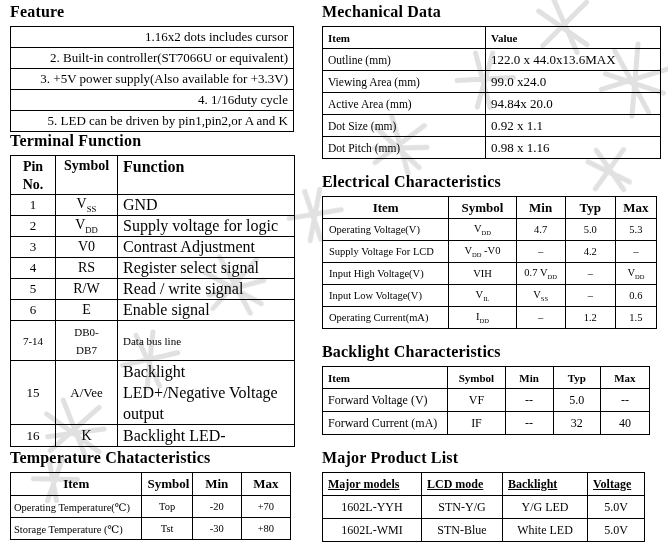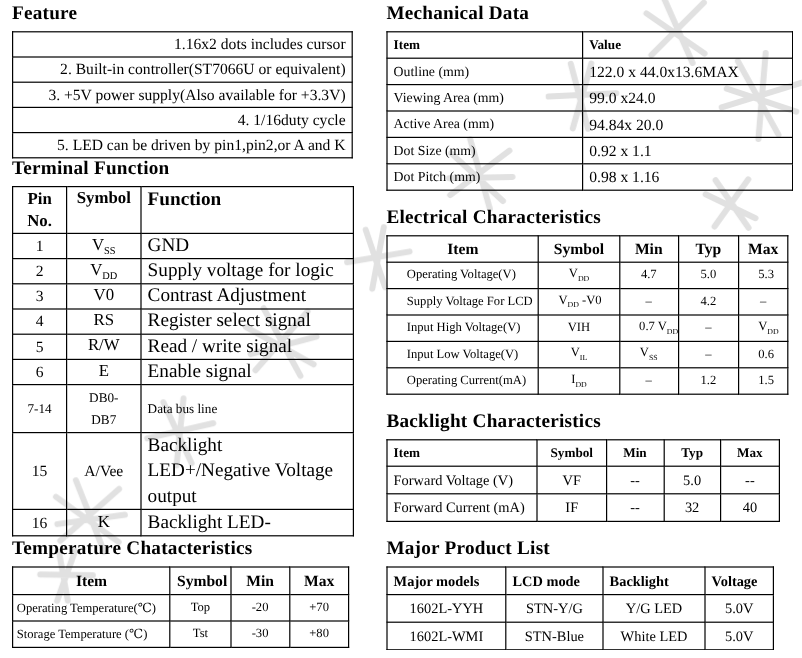--- a/index.html
+++ b/index.html
@@ -32,36 +32,36 @@
   .terminal-tbl .wrap{white-space:normal;line-height:21px;}
   .terminal-tbl .two-line div{line-height:18px;}
   
   .mech-tbl{width:338px;}
   .mech-tbl th{height:21px;font-size:11px;font-weight:bold;text-align:left;}
   .mech-tbl .item-cell{height:21px;font-size:11.5px;text-align:left;margin-top:24px;}
   .mech-tbl .val-cell{font-size:13px;text-align:left;}
   
   .elec-tbl{width:335px;}
   .elec-tbl th{height:21px;font-size:13px;font-weight:bold;text-align:center;}
-  .elec-tbl td{height:21px;font-size:10.5px;text-align:center;padding:0 16px;}
+  .elec-tbl td{height:21px;font-size:10.5px;text-align:center;padding:0 6px;}
   .elec-tbl .item-cell{text-align:left;}
   
   .bl-tbl{width:328px;}
   .bl-tbl th{height:21px;font-size:11px;font-weight:bold;text-align:center;}
   .bl-tbl th.item-h{text-align:left;}
   .bl-tbl td{height:22px;font-size:12px;text-align:center;}
   .bl-tbl .item-cell{text-align:left;}
   
   .temp-tbl{width:281px;}
   .temp-tbl th{height:22px;font-size:13px;font-weight:bold;text-align:center;}
   .temp-tbl td{height:21px;font-size:10.5px;text-align:center;padding:0 3px;}
   .temp-tbl .item-cell{text-align:left;}
   
   .prod-tbl{width:322px;}
-  .prod-tbl th{height:22px;font-size:12px;font-weight:bold;text-align:left;}
+  .prod-tbl th{height:22px;font-size:12px;font-weight:bold;text-align:left;text-decoration:underline;}
   .prod-tbl td{height:22px;font-size:12px;text-align:center;}
   
   #sec-feature{left:10px;top:2px;}
   #sec-terminal{left:10px;top:131px;}
   #sec-temperature{left:10px;top:448px;}
   #sec-mechanical{left:322px;top:2px;}
   #sec-electrical{left:322px;top:172px;}
   #sec-backlight{left:322px;top:342px;}
   #sec-product{left:322px;top:448px;}
 </style>

